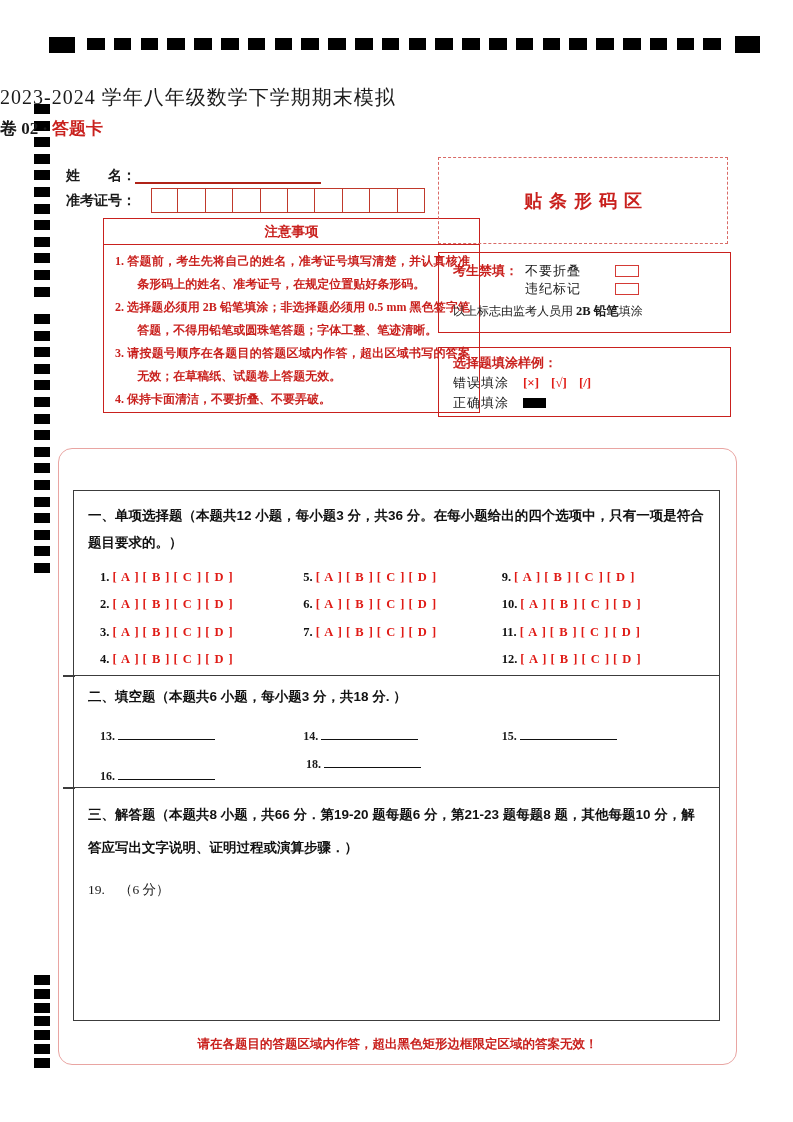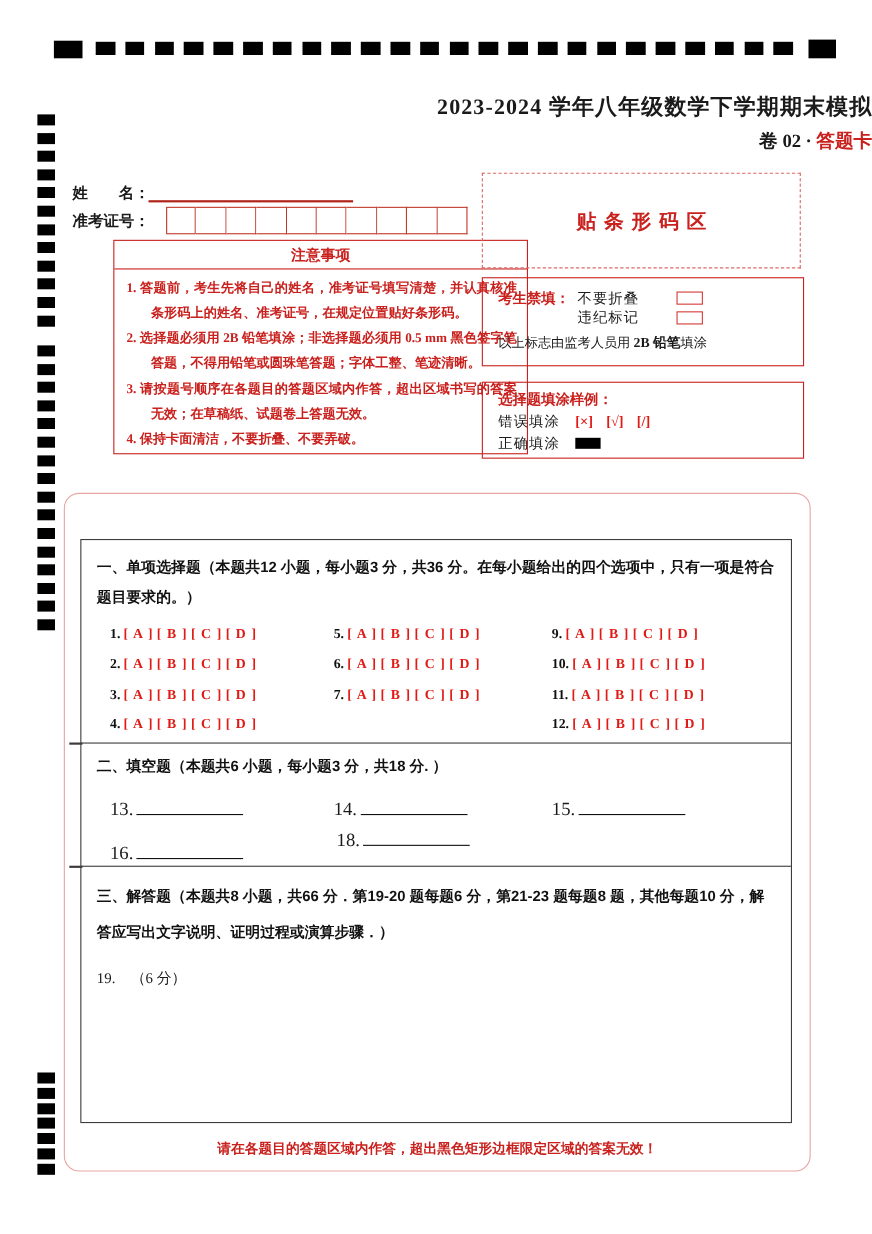--- a/index.html
+++ b/index.html
@@ -16,23 +16,23 @@
     overflow:hidden;
   }
   
   #marks{position:absolute;inset:0;}
   .tmark{position:absolute;width:17.5px;height:12px;background:#000;}
   .lmark{position:absolute;left:34px;width:16px;height:10px;background:#000;}
   .corner{position:absolute;background:#000;}
   .corner.tl{left:49px;top:37px;width:26px;height:16px;}
   .corner.tr{left:735px;top:36px;width:25px;height:17px;}
   
-  .title1{position:absolute;left:0;top:84px;width:793px;text-align:right;
-    font-size:20px;font-weight:bold;letter-spacing:1px;}
-  .title2{position:absolute;left:0;top:117px;width:793px;text-align:right;
+  .title1{position:absolute;left:0;top:84px;width:793px;text-align:left;
+    font-size:20px;font-weight:normal;letter-spacing:1px;}
+  .title2{position:absolute;left:0;top:117px;width:793px;text-align:left;
     font-size:17px;font-weight:bold;}
   .title2 .hl{color:var(--red);}
   .title2 .dot{padding:0 4px;}
   
   .name-label{position:absolute;left:66px;top:167px;font-size:14px;font-weight:600;}
   .name-line{position:absolute;left:135px;top:182px;width:186px;height:2px;background:#b02318;}
   .examno-label{position:absolute;left:66px;top:192px;font-size:14px;font-weight:600;}
   #examno-cells{position:absolute;left:151px;top:188px;display:flex;}
   .idcell{width:27.4px;height:25px;border:1.4px solid #c0392b;border-left:none;box-sizing:border-box;background:#fff;}
   .idcell:first-child{border-left:1.4px solid #c0392b;}
@@ -87,21 +87,21 @@
   .mcq-col{width:206px;}
   .mcq-col:nth-child(2){width:201px;}
   .mcq-row{height:27.3px;line-height:27.3px;white-space:nowrap;}
   .qnum{font-weight:bold;font-size:12.5px;color:#111;}
   .opt{color:var(--bracket-red);font-weight:bold;font-size:12.5px;margin-left:3px;letter-spacing:1px;}
   
   #fill-rows{margin-top:16px;padding-left:12px;}
   .fill-row{display:flex;height:40px;}
   .fill-item{width:206px;}
   .fill-item:nth-child(2){width:201px;}
-  .fnum{font-weight:normal;font-size:17px;}
+  .fnum{font-weight:bold;font-size:12px;}
   .fline{display:inline-block;width:97px;border-bottom:1.6px solid #111;height:13px;margin-left:3px;}
   .fill-item.raised{transform:translateY(-12px);}
   
   .sol-q{margin-top:17px;font-size:13.5px;}
   .sol-q .sol-num{margin-right:14px;}
   
   .footer-warning{position:absolute;left:58px;top:1036px;width:679px;text-align:center;
     color:var(--red);font-size:12.5px;font-weight:600;}
 </style>
 </head>

